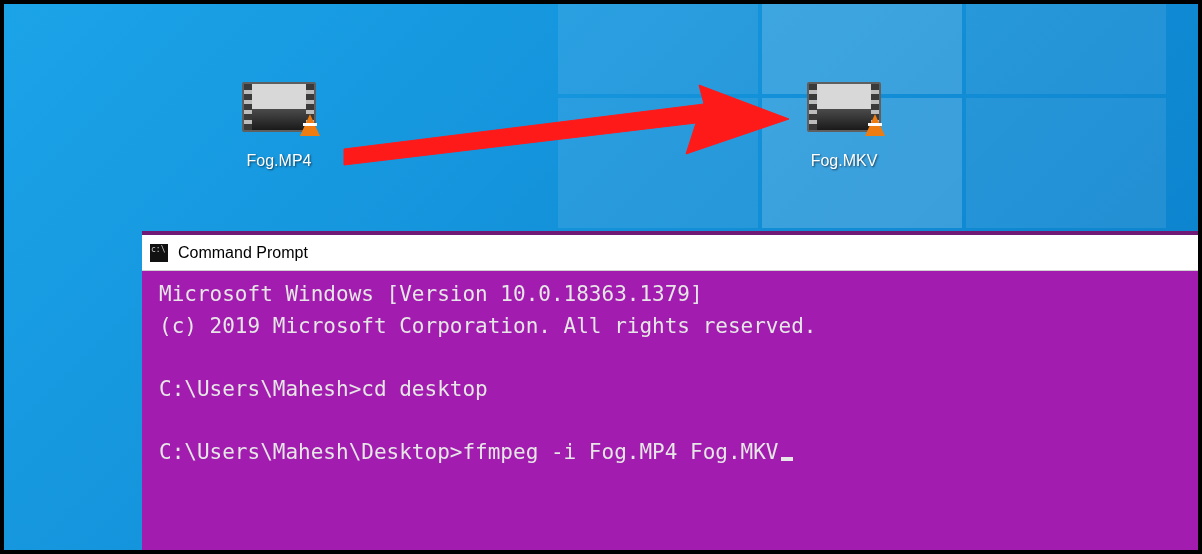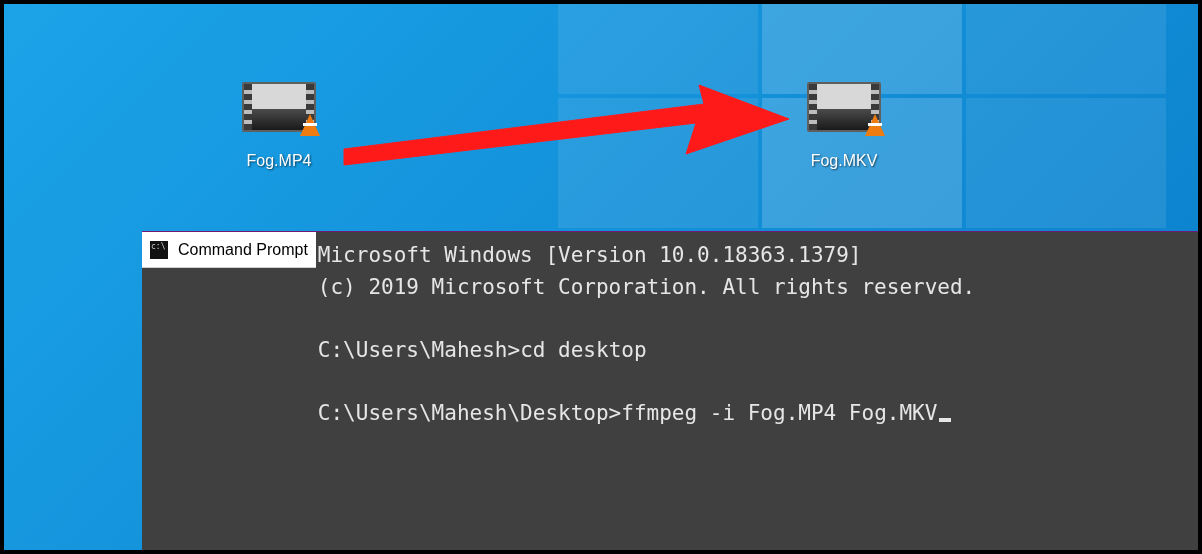--- a/index.html
+++ b/index.html
@@ -98,23 +98,24 @@
     pointer-events: none;
   }
 
   
   .cmd-window {
     position: absolute;
     left: 138px;
     top: 227px;
     right: -4px;
     bottom: -4px;
-    background: #404040;
-    border-top: 1px solid #701a75;
+    background: #a21caf;
+    border-top: 4px solid #701a75;
     display: flex;
+    flex-direction: column;
   }
   .cmd-titlebar {
     height: 36px;
     background: #fff;
     color: #000;
     display: flex;
     align-items: center;
     gap: 10px;
     padding: 0 8px;
     font-size: 16px;
@@ -126,21 +127,21 @@
     position:relative;
   }
   .cmd-titlebar .app-icon::after{
     content:"c:\\";
     color:#c8c8c8;
     font: 8px/18px monospace;
     position:absolute; left:1px; top:-3px;
   }
   .cmd-body {
     flex: 1;
-    padding: 8px 2px;
+    padding: 8px 17px;
     font-family: Consolas, "Lucida Console", monospace;
     font-size: 21px;
     line-height: 1.5;
     color: #e6e6e6;
     white-space: pre;
   }
   .cursor {
     display:inline-block;
     width:12px; height:4px;
     background:#e6e6e6;

